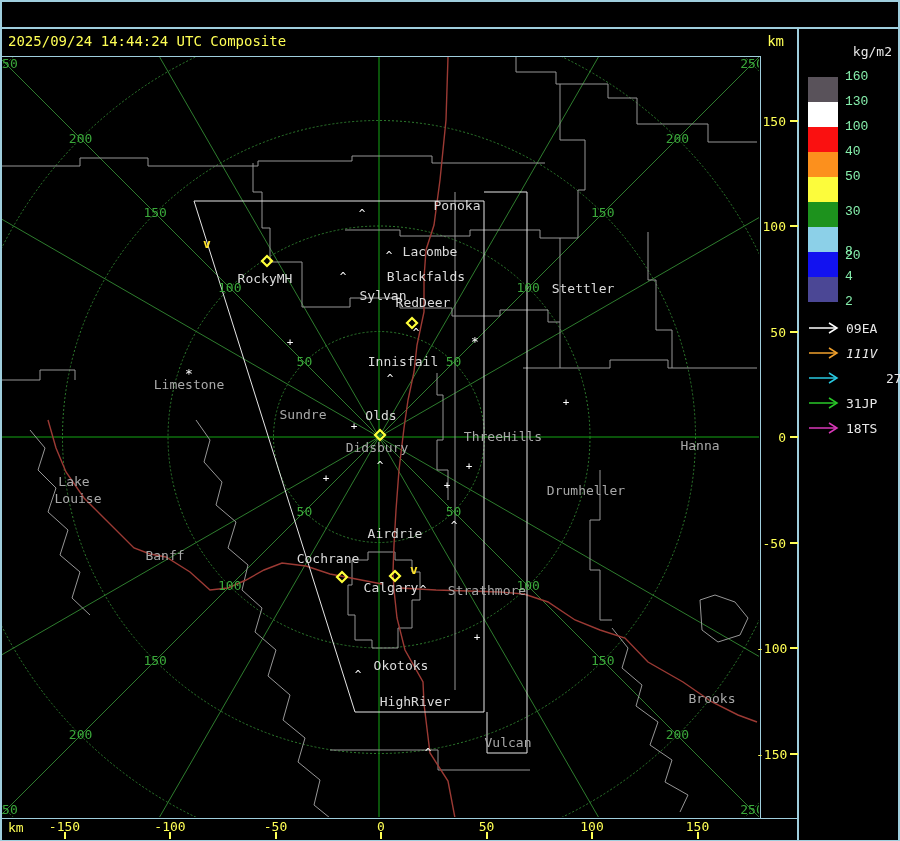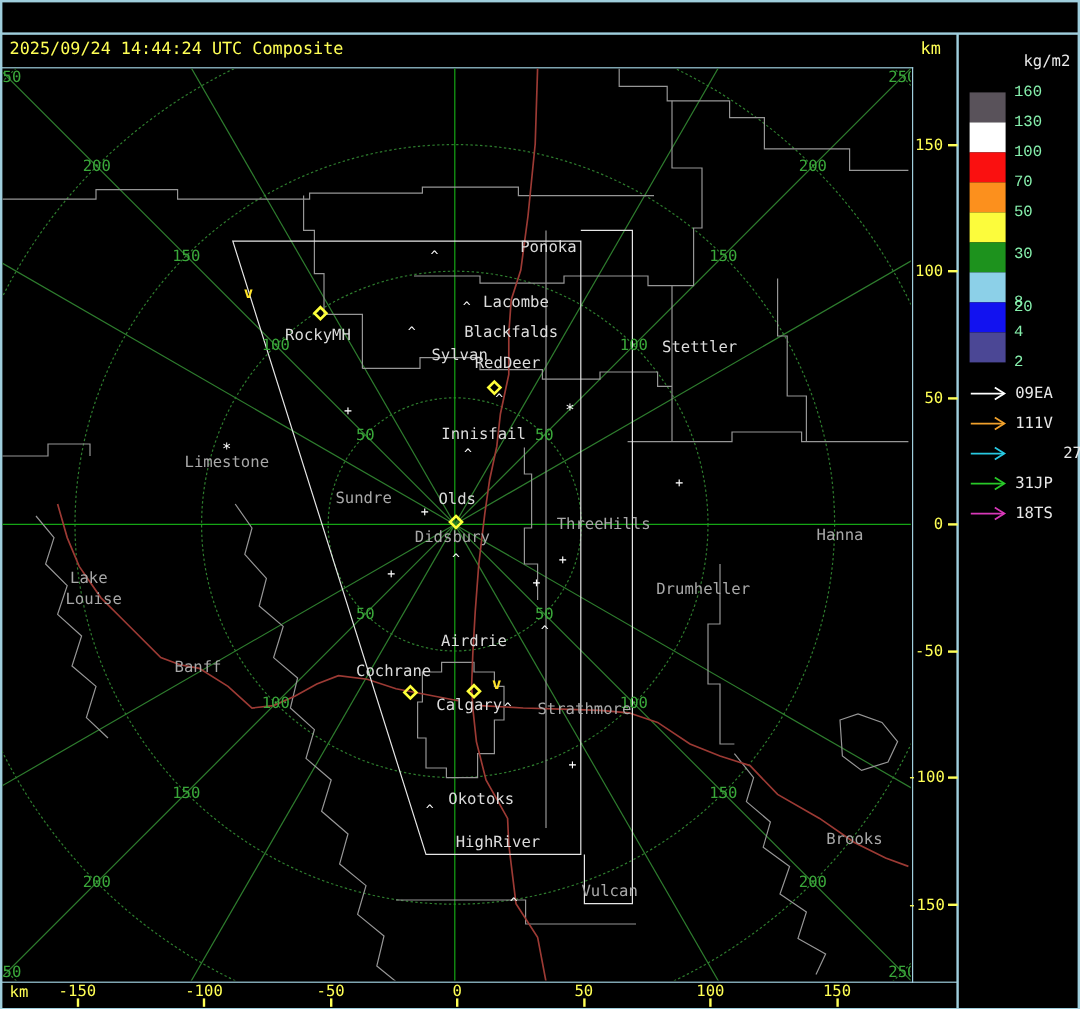--- a/index.html
+++ b/index.html
@@ -174,21 +174,21 @@
 
   <div class="legend-unit">kg/m2</div>
   <div id="legend-scale">
       <div class="scale-block" style="top: 77px; background: rgb(89, 82, 90);"></div>
       <div class="scale-lbl" style="top: 70px;">160</div>
       <div class="scale-block" style="top: 102px; background: rgb(255, 255, 255);"></div>
       <div class="scale-lbl" style="top: 95px;">130</div>
       <div class="scale-block" style="top: 127px; background: rgb(250, 16, 16);"></div>
       <div class="scale-lbl" style="top: 120px;">100</div>
       <div class="scale-block" style="top: 152px; background: rgb(252, 144, 29);"></div>
-      <div class="scale-lbl" style="top: 145px;">70</div>
+      <div class="scale-lbl" style="top: 145px;">40</div>
       <div class="scale-block" style="top: 177px; background: rgb(252, 252, 60);"></div>
       <div class="scale-lbl" style="top: 170px;">50</div>
       <div class="scale-block" style="top: 202px; background: rgb(29, 146, 29);"></div>
       <div class="scale-lbl" style="top: 195px; margin-top: 10px;">30</div>
       <div class="scale-block" style="top: 227px; background: rgb(140, 208, 232);"></div>
       <div class="scale-lbl" style="top: 220px; margin-top: 29px;">20</div>
       <div class="scale-block" style="top: 252px; background: rgb(18, 18, 240);"></div>
       <div class="scale-lbl" style="top: 245px;">8</div>
       <div class="scale-block" style="top: 277px; background: rgb(75, 71, 149);"></div>
       <div class="scale-lbl" style="top: 270px;">4</div>
@@ -197,21 +197,21 @@
   <div id="legend-radars">
       <svg class="radar-arrow" width="34" height="12" viewBox="0 0 34 12" style="top:322px;">
         <line x1="1" y1="6" x2="28" y2="6" stroke="#ffffff" stroke-width="1.5"></line>
         <polyline points="21,1 29,6 21,11" fill="none" stroke="#ffffff" stroke-width="1.5"></polyline>
       </svg>
       <div class="radar-lbl" style="top: 322px;">09EA</div>
       <svg class="radar-arrow" width="34" height="12" viewBox="0 0 34 12" style="top:347px;">
         <line x1="1" y1="6" x2="28" y2="6" stroke="#f0a02c" stroke-width="1.5"></line>
         <polyline points="21,1 29,6 21,11" fill="none" stroke="#f0a02c" stroke-width="1.5"></polyline>
       </svg>
-      <div class="radar-lbl" style="top: 347px;">111V</div>
+      <div class="radar-lbl" style="top: 347px; font-style: italic;">111V</div>
       <svg class="radar-arrow" width="34" height="12" viewBox="0 0 34 12" style="top:372px;">
         <line x1="1" y1="6" x2="28" y2="6" stroke="#28c8e0" stroke-width="1.5"></line>
         <polyline points="21,1 29,6 21,11" fill="none" stroke="#28c8e0" stroke-width="1.5"></polyline>
       </svg>
       <div class="radar-lbl" style="top: 372px; margin-left: 40px;">27ZW</div>
       <svg class="radar-arrow" width="34" height="12" viewBox="0 0 34 12" style="top:397px;">
         <line x1="1" y1="6" x2="28" y2="6" stroke="#28c828" stroke-width="1.5"></line>
         <polyline points="21,1 29,6 21,11" fill="none" stroke="#28c828" stroke-width="1.5"></polyline>
       </svg>
       <div class="radar-lbl" style="top: 397px;">31JP</div>

